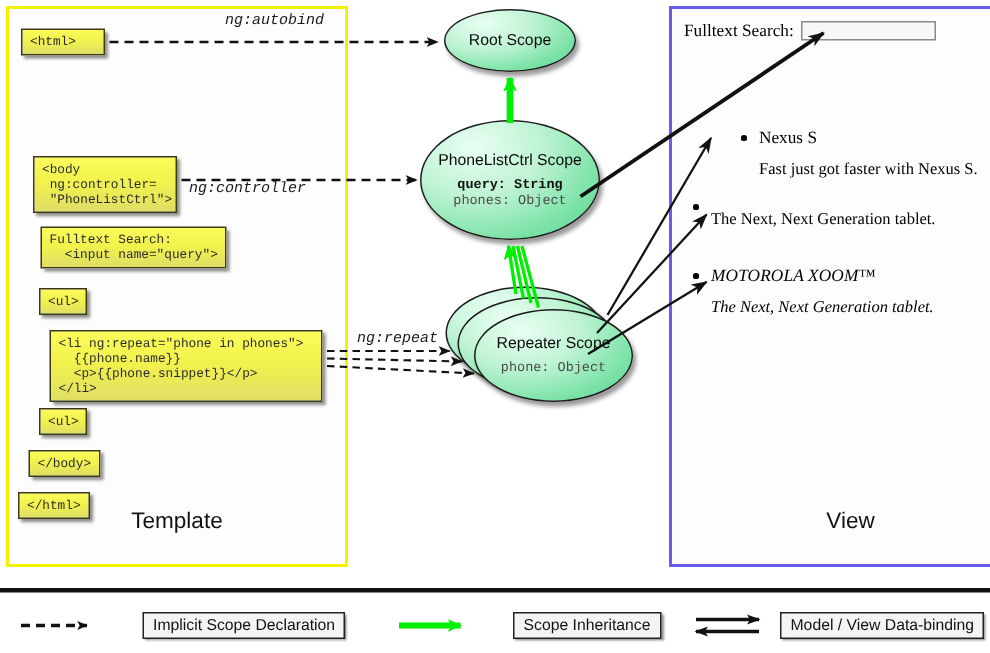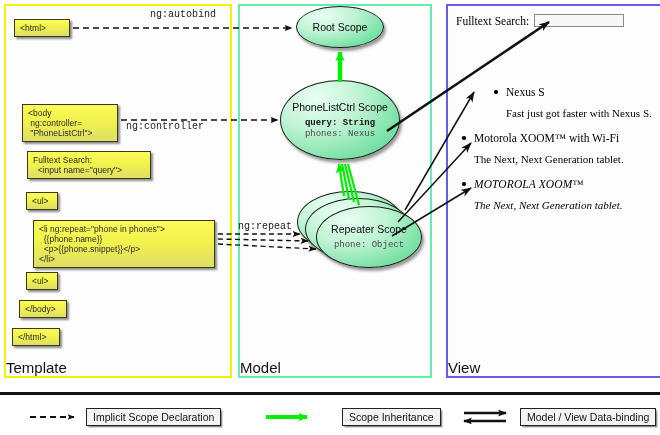--- a/index.html
+++ b/index.html
@@ -8,31 +8,31 @@
     font-family:"Liberation Sans",sans-serif;
   }
   #stage{position:absolute;left:0;top:0;width:660px;height:435px;}
 
   
   .panel{position:absolute;background:#fdfdfd;box-sizing:border-box;}
   #panel-template{left:4px;top:4px;width:228px;height:374px;border:2px solid #f2f200;}
   #panel-model{left:238px;top:4px;width:194px;height:374px;border:2px solid #63f0ad;}
   #panel-view{left:446px;top:4px;width:242px;height:374px;border:2px solid #6a5bf0;}
   .panel-label{
-    position:absolute;width:100%;text-align:left;bottom:0;
+    position:absolute;width:100%;text-align:center;bottom:20px;
     font-size:15px;color:#111;font-family:"Liberation Sans",sans-serif;
   }
 
   
   .codebox{
     position:absolute;box-sizing:border-box;
     background:linear-gradient(180deg,#fbfb5a 0%,#f2f24d 45%,#dede66 100%);
     border:1px solid #3a3a14;
     box-shadow:2px 2px 2px rgba(0,0,0,.45);
-    font-family:Liberation Sans, sans-serif;
+    font-family:Liberation Mono, monospace;
     font-size:8.5px;line-height:10px;color:#2b2b2b;
     padding:3px 5px;white-space:pre;
   }
 
   
   .scope{
     position:absolute;border-radius:50%;
     background:radial-gradient(ellipse at 30% 22%, #e9fff2 0%, #bff3d4 38%, #7de3a8 72%, #58d08f 100%);
     border:1.6px solid #1c1c1c;
     box-shadow:2px 3px 3px rgba(0,0,0,.4);
@@ -56,21 +56,21 @@
   }
   .view-item{position:absolute;left:22px;width:178px;}
   .view-bullet{position:absolute;left:-12px;top:4px;width:3.5px;height:3.5px;border-radius:50%;background:#000;}
   .view-name{font-size:11.5px;line-height:13px;}
   .view-name.caps{letter-spacing:.1px;}
   .view-snippet{font-size:11px;line-height:13px;margin-top:8px;}
 
   
   .edge-label{
     position:absolute;font-family:"Liberation Mono",monospace;
-    font-size:10px;color:#1a1a1a;white-space:nowrap;
+    font-size:10px;color:#1a1a1a;white-space:nowrap;font-style:italic;
   }
 
   
   #legend-rule{position:absolute;left:0;top:392px;width:660px;height:3px;background:#111;}
   #legend{position:absolute;left:0;top:400px;width:660px;height:34px;}
   .legend-entry{position:absolute;display:flex;align-items:center;height:34px;}
   .legend-box{
     border:1px solid #222;background:#f4f4f4;
     box-shadow:1.5px 1.5px 1.5px rgba(0,0,0,.45);
     font-size:10.5px;color:#111;padding:2px 6px;white-space:nowrap;
@@ -81,23 +81,20 @@
   svg.overlay{position:absolute;left:0;top:0;width:660px;height:435px;pointer-events:none;}
 </style>
 </head>
 <body>
 
 <div id="stage">
 
   <div class="panel" id="panel-template">
     <div class="panel-label">Template</div>
   </div>
-  <div class="panel" id="panel-model">
-    <div class="panel-label">Model</div>
-  </div>
   <div class="panel" id="panel-view">
     <div class="panel-label">View</div>
   </div>
 
   <div class="codebox" style="left:14px;top:19px;width:56px;">&lt;html&gt;</div>
 
   <div class="codebox" style="left:22px;top:104px;width:96px;">&lt;body
  ng:controller=
  "PhoneListCtrl"&gt;</div>
 
@@ -124,21 +121,21 @@
   <div class="scope" style="left:296px;top:6px;width:88px;height:42px;">
     <div class="title">Root
 Scope</div>
   </div>
 
   <div class="scope" style="left:280px;top:80px;width:120px;height:80px;">
     <div class="title">PhoneListCtrl
 Scope</div>
     <div class="props">
       <span class="k">query: String</span>
-      <span class="g">phones: Nexus</span>
+      <span class="g">phones: Object</span>
     </div>
   </div>
 
   <div class="scope" style="left:297px;top:191px;width:106px;height:62px;"></div>
   <div class="scope" style="left:305px;top:198px;width:106px;height:62px;"></div>
   <div class="scope" style="left:316px;top:206px;width:106px;height:62px;">
     <div class="title">Repeater
 Scope</div>
     <div class="props">
       <span class="g">phone: Object</span>
@@ -152,21 +149,20 @@
     </div>
 
     <div class="view-item" style="top:76px;margin-left:32px;">
       <span class="view-bullet"></span>
       <div class="view-name">Nexus S</div>
       <div class="view-snippet">Fast just got faster with Nexus S.</div>
     </div>
 
     <div class="view-item" style="top:122px;">
       <span class="view-bullet"></span>
-      <div class="view-name">Motorola XOOM™  with Wi-Fi</div>
       <div class="view-snippet">The Next, Next Generation tablet.</div>
     </div>
 
     <div class="view-item" style="top:168px;font-style:italic;">
       <span class="view-bullet"></span>
       <div class="view-name caps">MOTOROLA XOOM™</div>
       <div class="view-snippet">The Next, Next Generation tablet.</div>
     </div>
   </div>
 
@@ -219,21 +215,21 @@
       <line x1="398" y1="222" x2="471" y2="143" stroke="#111" stroke-width="1.5" marker-end="url(#ah-solid)"></line>
     </g>
     <g>
       <line x1="392" y1="236" x2="471" y2="188" stroke="#111" stroke-width="1.5" marker-end="url(#ah-solid)"></line>
     </g>
   </svg>
 
   <div id="legend-rule"></div>
   <div id="legend">
 
-    <div class="legend-entry" style="left:28px;">
+    <div class="legend-entry" style="left:12px;gap:25px;">
       <svg class="legend-art" width="52" height="14">
         <defs>
           <marker id="lg-a1" markerWidth="8" markerHeight="8" refX="6.5" refY="3" orient="auto" markerUnits="userSpaceOnUse">
             <path d="M0,0 L7,3 L0,6 L1.6,3 z" fill="#111"></path>
           </marker>
         </defs>
         <line x1="2" y1="7" x2="46" y2="7" stroke="#111" stroke-width="2.2" stroke-dasharray="6,4" marker-end="url(#lg-a1)"></line>
       </svg>
       <span class="legend-box">Implicit Scope Declaration</span>
     </div>

